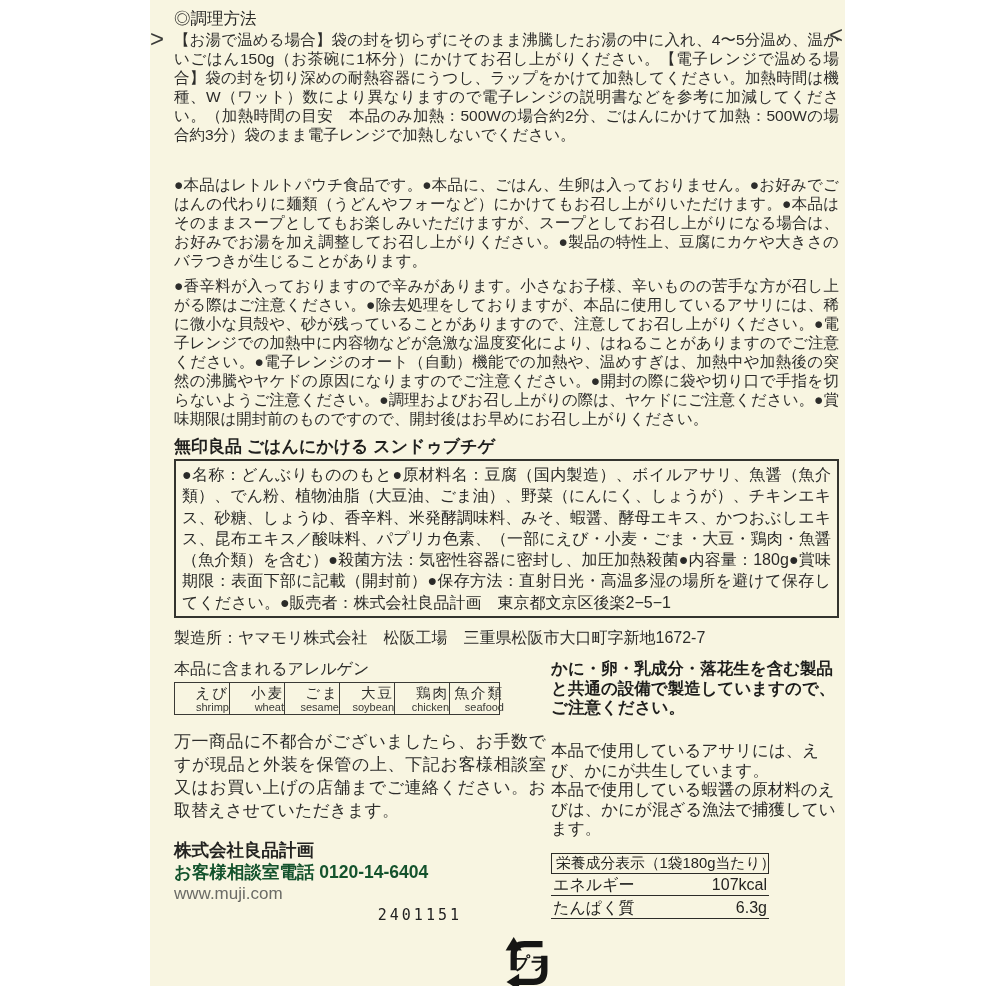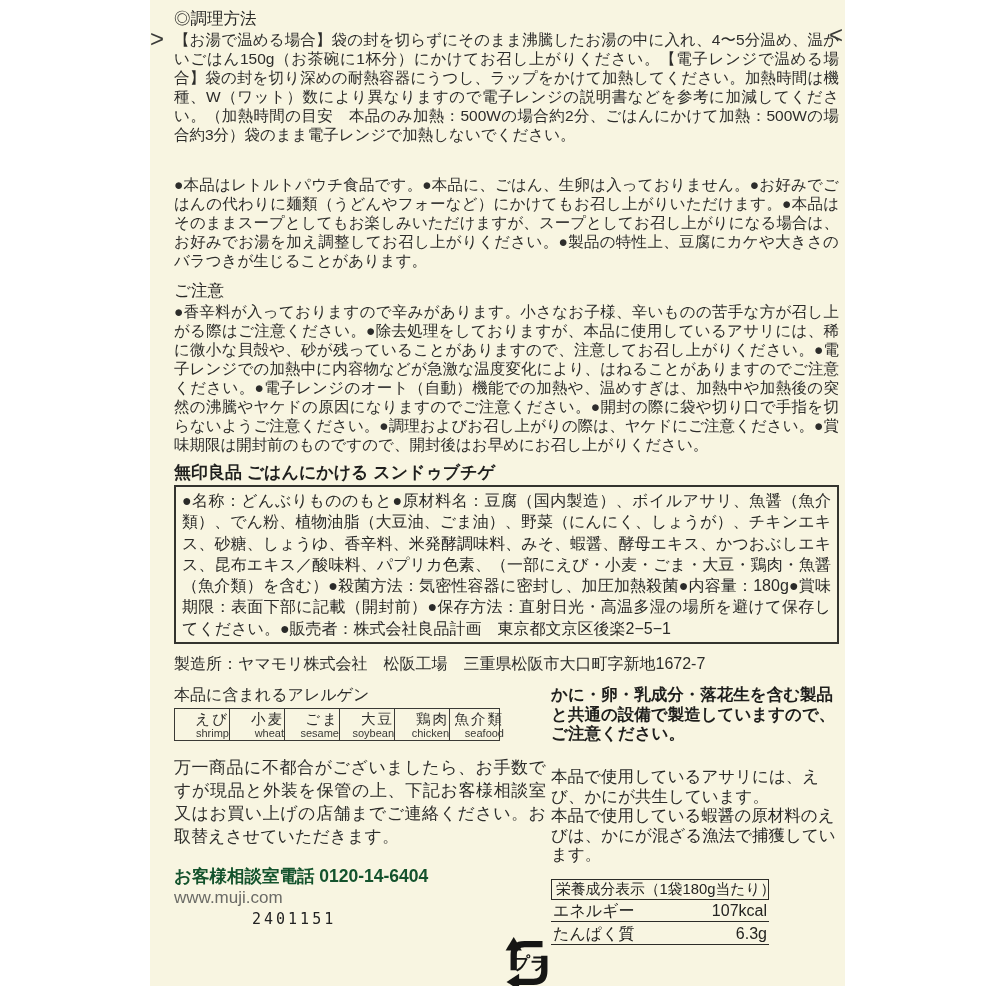--- a/index.html
+++ b/index.html
@@ -53,21 +53,21 @@
   .contact-body{
     margin-top:15px;font-size:17px;line-height:23px;min-height:90px;
     overflow-wrap:anywhere;word-break:break-all;text-align:justify;
   }
   .company-name{margin-top:6px;font-size:17.5px;font-weight:bold;line-height:22px;color:#232321;}
   .phone-line{font-size:17.5px;font-weight:bold;line-height:22px;color:#14532d;}
   .website{font-size:17px;line-height:22px;color:#6b6b66;}
   
   .barcode-wrap{margin-top:2px;margin-left:78px;width:210px;position:relative;}
   .barcode-top-num{
-    text-align:left;font-family:"DejaVu Sans Mono",monospace;
+    text-align:right;font-family:"DejaVu Sans Mono",monospace;
     font-size:15px;letter-spacing:3px;color:#222;line-height:16px;
   }
   
   .shared-note{
     font-size:16.5px;font-weight:bold;line-height:19.5px;color:#1e1e1c;margin:0;
     overflow-wrap:anywhere;word-break:break-all;min-height:76px;
   }
   .plain-note{
     font-size:16.5px;line-height:19.5px;margin:0;color:#2a2a28;
     overflow-wrap:anywhere;word-break:break-all;
@@ -96,21 +96,20 @@
   <span class="notch notch-left">&gt;</span>
   <span class="notch notch-right">&lt;</span>
 
   <div class="content">
 
     <div class="sec-heading">◎調理方法</div>
     <p class="body-text cooking-body">【お湯で温める場合】袋の封を切らずにそのまま沸騰したお湯の中に入れ、4〜5分温め、温かいごはん150g（お茶碗に1杯分）にかけてお召し上がりください。【電子レンジで温める場合】袋の封を切り深めの耐熱容器にうつし、ラップをかけて加熱してください。加熱時間は機種、W（ワット）数により異なりますので電子レンジの説明書などを参考に加減してください。（加熱時間の目安　本品のみ加熱：500Wの場合約2分、ごはんにかけて加熱：500Wの場合約3分）袋のまま電子レンジで加熱しないでください。</p>
 
     <p class="body-text notes-body">●本品はレトルトパウチ食品です。●本品に、ごはん、生卵は入っておりません。●お好みでごはんの代わりに麺類（うどんやフォーなど）にかけてもお召し上がりいただけます。●本品はそのままスープとしてもお楽しみいただけますが、スープとしてお召し上がりになる場合は、お好みでお湯を加え調整してお召し上がりください。●製品の特性上、豆腐にカケや大きさのバラつきが生じることがあります。</p>
 
-    <div class="sec-heading caution-heading">ご注意</div>
     <p class="body-text caution-body">●香辛料が入っておりますので辛みがあります。小さなお子様、辛いものの苦手な方が召し上がる際はご注意ください。●除去処理をしておりますが、本品に使用しているアサリには、稀に微小な貝殻や、砂が残っていることがありますので、注意してお召し上がりください。●電子レンジでの加熱中に内容物などが急激な温度変化により、はねることがありますのでご注意ください。●電子レンジのオート（自動）機能での加熱や、温めすぎは、加熱中や加熱後の突然の沸騰やヤケドの原因になりますのでご注意ください。●開封の際に袋や切り口で手指を切らないようご注意ください。●調理およびお召し上がりの際は、ヤケドにご注意ください。●賞味期限は開封前のものですので、開封後はお早めにお召し上がりください。</p>
 
     <div class="product-line">無印良品 ごはんにかける スンドゥブチゲ</div>
 
     <div class="spec-box">●名称：どんぶりもののもと●原材料名：豆腐（国内製造）、ボイルアサリ、魚醤（魚介類）、でん粉、植物油脂（大豆油、ごま油）、野菜（にんにく、しょうが）、チキンエキス、砂糖、しょうゆ、香辛料、米発酵調味料、みそ、蝦醤、酵母エキス、かつおぶしエキス、昆布エキス／酸味料、パプリカ色素、（一部にえび・小麦・ごま・大豆・鶏肉・魚醤（魚介類）を含む）●殺菌方法：気密性容器に密封し、加圧加熱殺菌●内容量：180g●賞味期限：表面下部に記載（開封前）●保存方法：直射日光・高温多湿の場所を避けて保存してください。●販売者：株式会社良品計画　東京都文京区後楽2−5−1</div>
 
     <div class="manufacturer">製造所：ヤマモリ株式会社　松阪工場　三重県松阪市大口町字新地1672-7</div>
 
     <div class="columns">
 
@@ -138,20 +137,21 @@
             <span class="allergen-ja">鶏肉</span>
             <span class="allergen-en">chicken</span>
           </div>
           <div class="allergen-cell">
             <span class="allergen-ja">魚介類</span>
             <span class="allergen-en">seafood</span>
           </div>
         </div>
 
         <p class="contact-body">万一商品に不都合がございましたら、お手数ですが現品と外装を保管の上、下記お客様相談室又はお買い上げの店舗までご連絡ください。お取替えさせていただきます。</p>
+        <div class="company-name">株式会社良品計画</div>
         <div class="phone-line">お客様相談室電話 0120-14-6404</div>
         <div class="website">www.muji.com</div>
 
         <div class="barcode-wrap">
           <div class="barcode-top-num">2401151</div>
 
         </div>
       </div>
 
       <div class="col-right">

